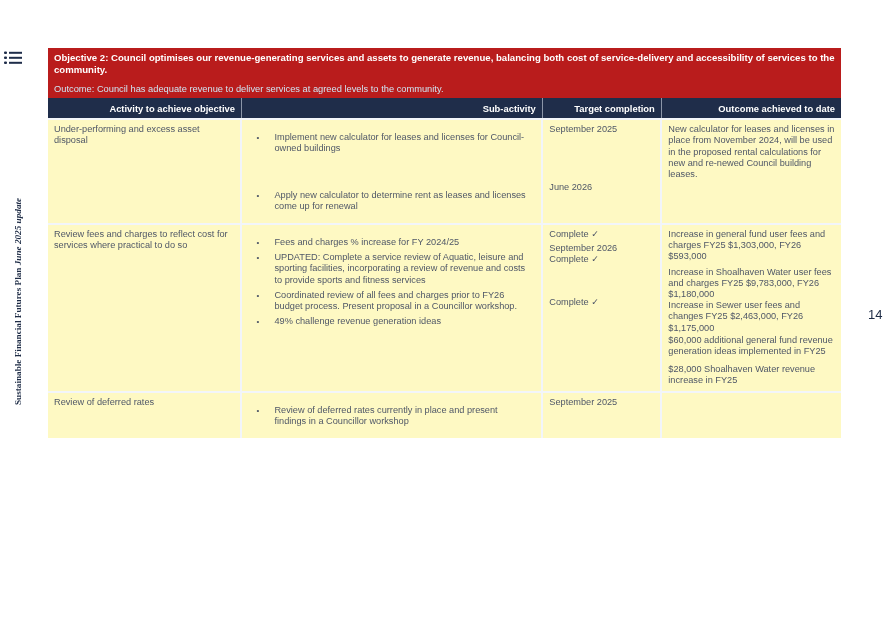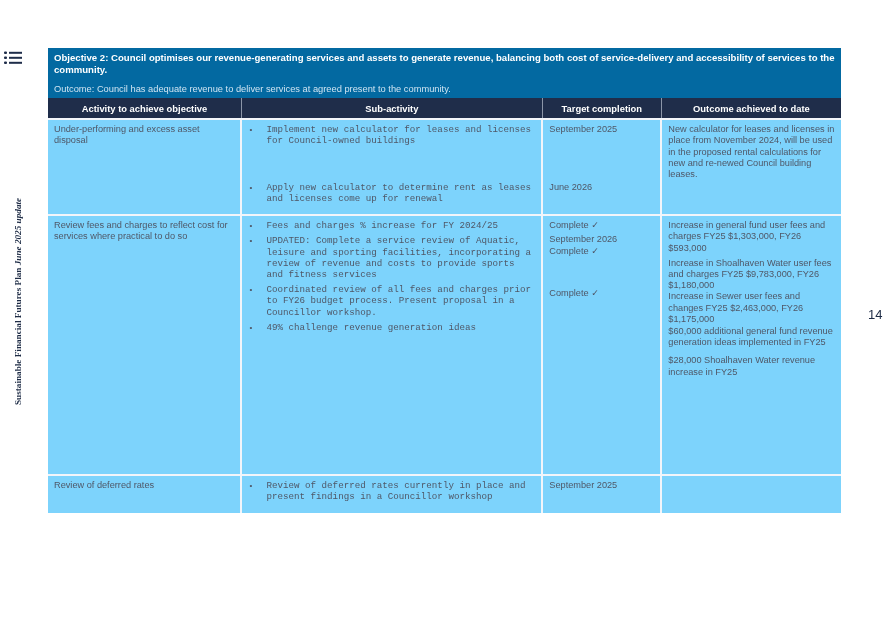--- a/index.html
+++ b/index.html
@@ -11,36 +11,36 @@
     .menu-icon svg { display: block; }
     .side-title {
       position: absolute; left: 13px; top: 405px; transform-origin: 0 0; transform: rotate(-90deg);
       font-family: "Liberation Serif", "DejaVu Serif", serif; font-weight: bold; font-size: 9.2px;
       color: #1d2b45; white-space: nowrap;
     }
     .side-title i { font-style: italic; }
     .page-num { position: absolute; left: 868px; top: 307px; font-size: 13px; color: #1d2b45; }
 
     .doc { position: absolute; left: 48px; top: 48px; width: 793px; }
-    .objective { background: #0369a1; color: #fff; padding: 4px 6px 3px 6px; }
+    .objective { background: #b91c1c; color: #fff; padding: 4px 6px 3px 6px; }
     .objective .obj-title { font-weight: bold; font-size: 9.6px; line-height: 11.6px; }
     .objective .obj-outcome { font-size: 9.3px; line-height: 11px; margin-top: 9px; color: #cfe4f2; }
     table { border-collapse: collapse; width: 793px; table-layout: fixed; }
     th {
-      background: #1f2d4a; color: #fff; font-weight: bold; font-size: 9.4px; text-align: center;
+      background: #1f2d4a; color: #fff; font-weight: bold; font-size: 9.4px; text-align: right;
       padding: 3px 6px; height: 14px; border-left: 1px solid #8b95a8;
     }
     th:first-child { border-left: none; }
     td {
-      background: #7dd3fc; vertical-align: top; font-size: 9.2px; line-height: 11.2px;
+      background: #fef9c3; vertical-align: top; font-size: 9.2px; line-height: 11.2px;
       padding: 4px 6px 3px 6px; border-left: 2px solid #f2f5fa; border-top: 2px solid #f2f5fa;
       color: #4f5767;
     }
     td:first-child { border-left: none; }
-    ul { list-style: none; margin: 0; padding: 0; font-family: Liberation Mono, monospace; }
+    ul { list-style: none; margin: 8px; padding: 0; }
     li { position: relative; padding-left: 18px; }
     li::before { content: "•"; position: absolute; left: 0; top: 0; font-size: 8px; }
     p { margin: 0; }
     .col1 { width: 182px; } .col2 { width: 283px; } .col3 { width: 112px; } .col4 { width: 169px; }
   </style>
 </head>
 <body>
 
 <div class="menu-icon">
   <svg width="18" height="14" viewBox="0 0 18 14">
@@ -53,21 +53,21 @@
   </svg>
 </div>
 
 <div class="side-title"><span>Sustainable Financial Futures Plan </span><i>June 2025 update</i></div>
 
 <div class="page-num">14</div>
 
 <div class="doc">
   <div class="objective">
     <div class="obj-title">Objective 2: Council optimises our revenue-generating services and assets to generate revenue, balancing both cost of service-delivery and accessibility of services to the community.</div>
-    <div class="obj-outcome">Outcome: Council has adequate revenue to deliver services at agreed present to the community.</div>
+    <div class="obj-outcome">Outcome: Council has adequate revenue to deliver services at agreed levels to the community.</div>
   </div>
   <table>
     <colgroup>
         <col class="col1">
         <col class="col2">
         <col class="col3">
         <col class="col4">
       </colgroup>
     <thead>
       <tr>
@@ -89,21 +89,21 @@
         </td>
         <td>
           <p style="margin-bottom:47px">September 2025</p>
           <p>June 2026</p>
         </td>
         <td>
           <p>New calculator for leases and licenses in place from November 2024, will be used in the proposed rental calculations for new and re-newed Council building leases.</p>
         </td>
       </tr>
 
-      <tr style="height:260px">
+      <tr style="height:168px">
         <td>Review fees and charges to reflect cost for services where practical to do so</td>
         <td>
           <ul>
             <li style="margin-bottom:4px">Fees and charges % increase for FY 2024/25</li>
             <li style="margin-bottom:4px">UPDATED: Complete a service review of Aquatic, leisure and sporting facilities, incorporating a review of revenue and costs to provide sports and fitness services</li>
             <li style="margin-bottom:4px">Coordinated review of all fees and charges prior to FY26 budget process.  Present proposal in a Councillor workshop.</li>
             <li>49% challenge revenue generation ideas</li>
           </ul>
         </td>
         <td>

